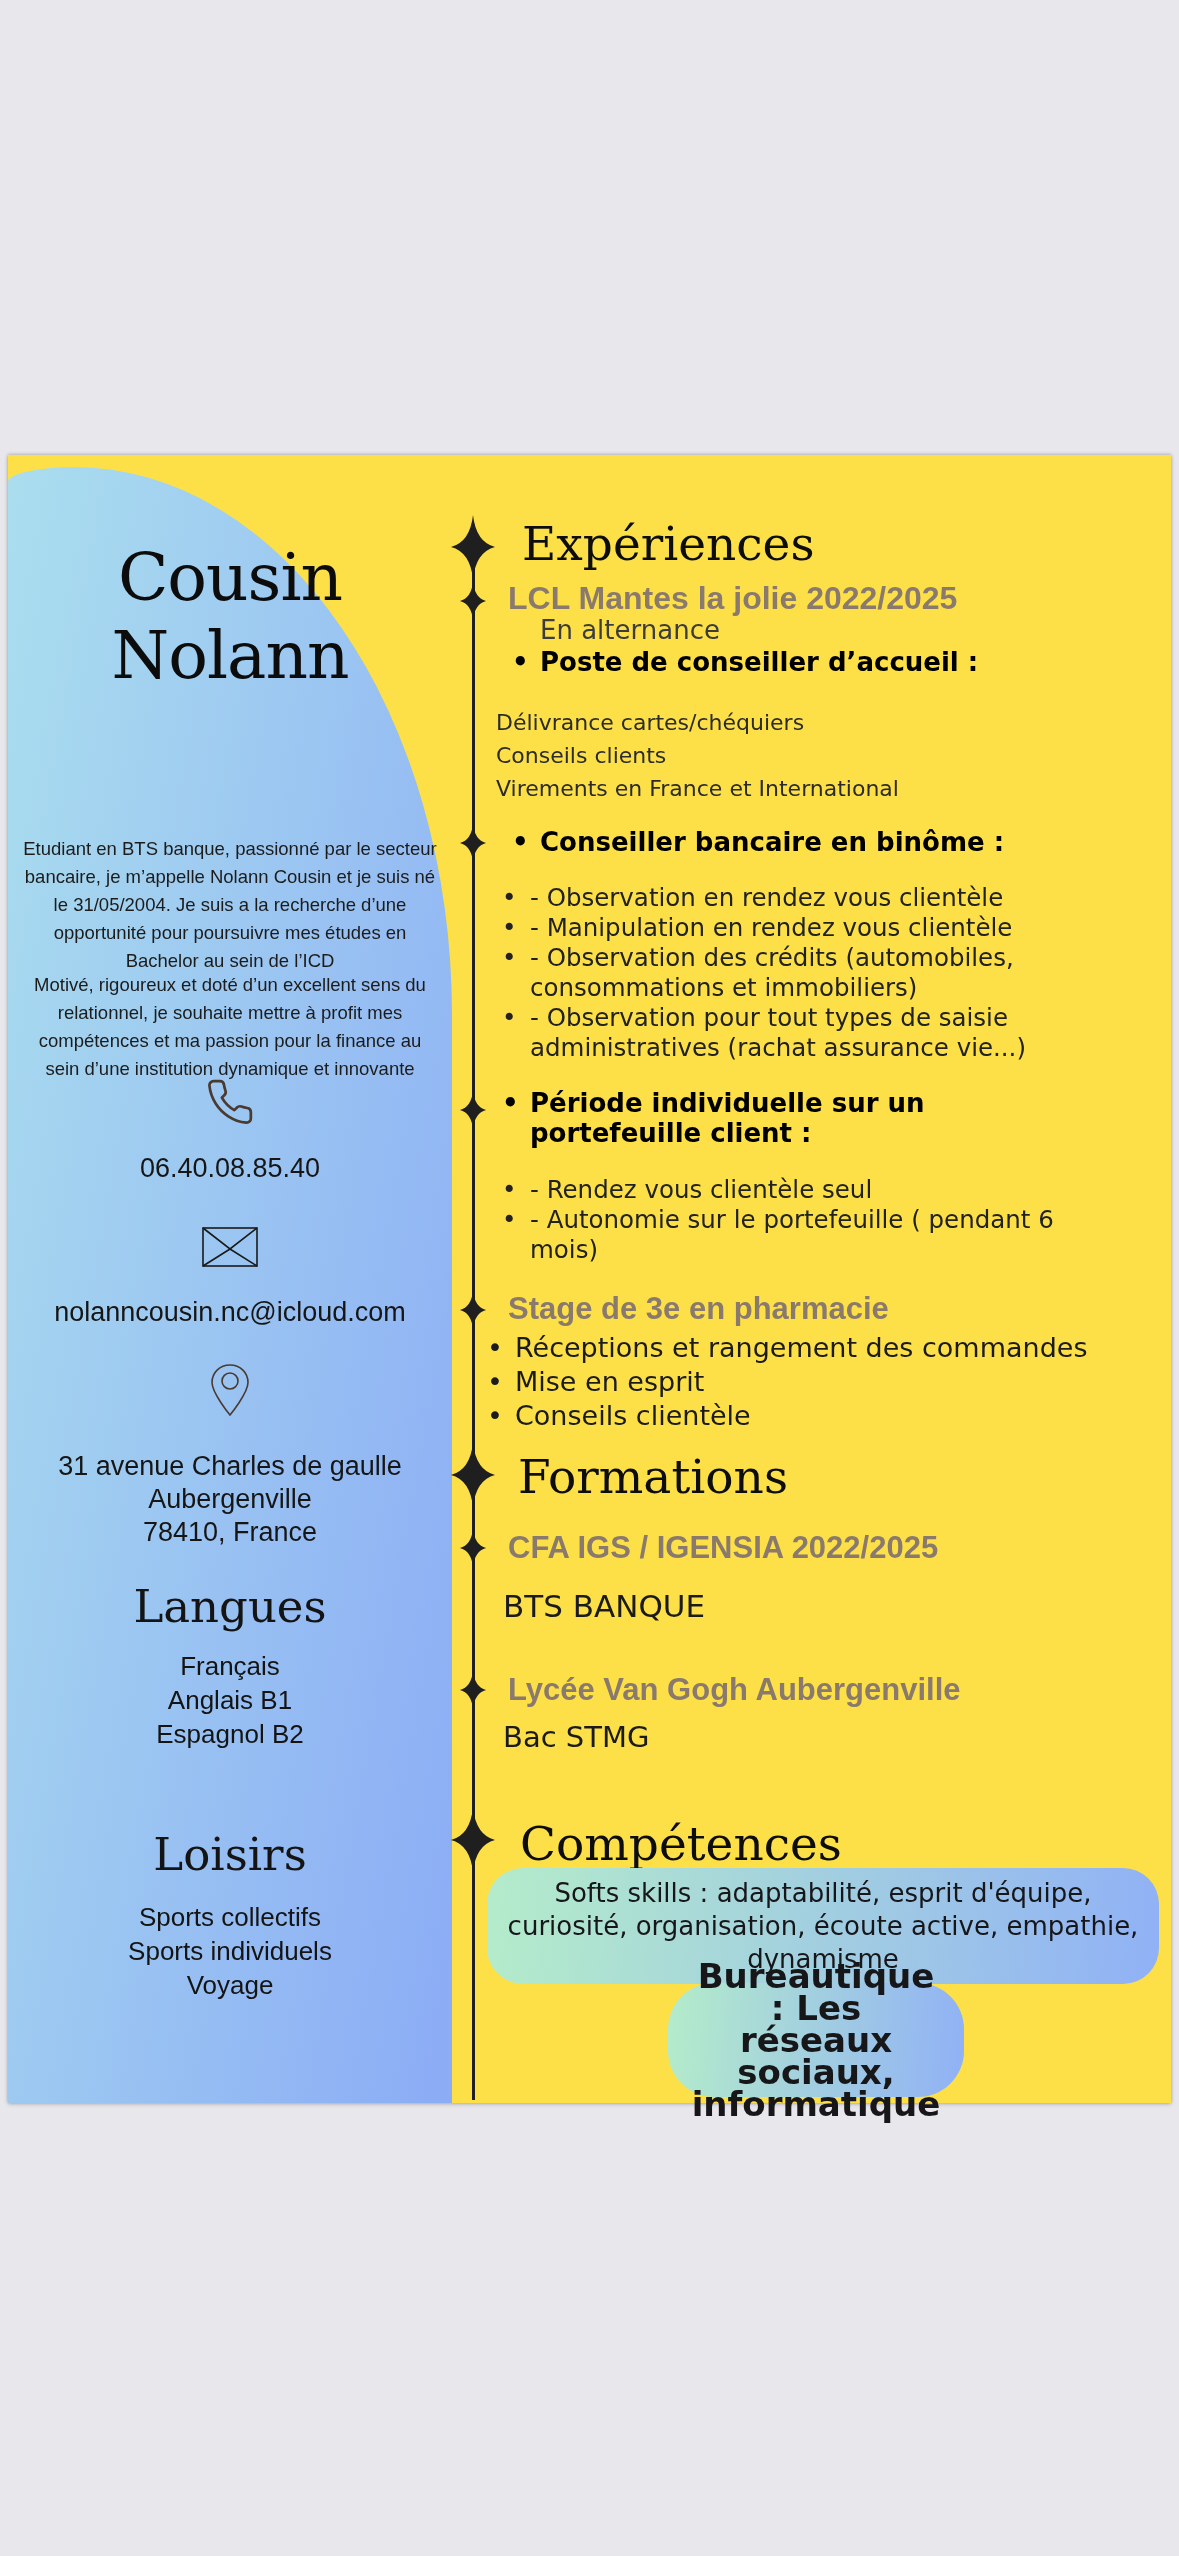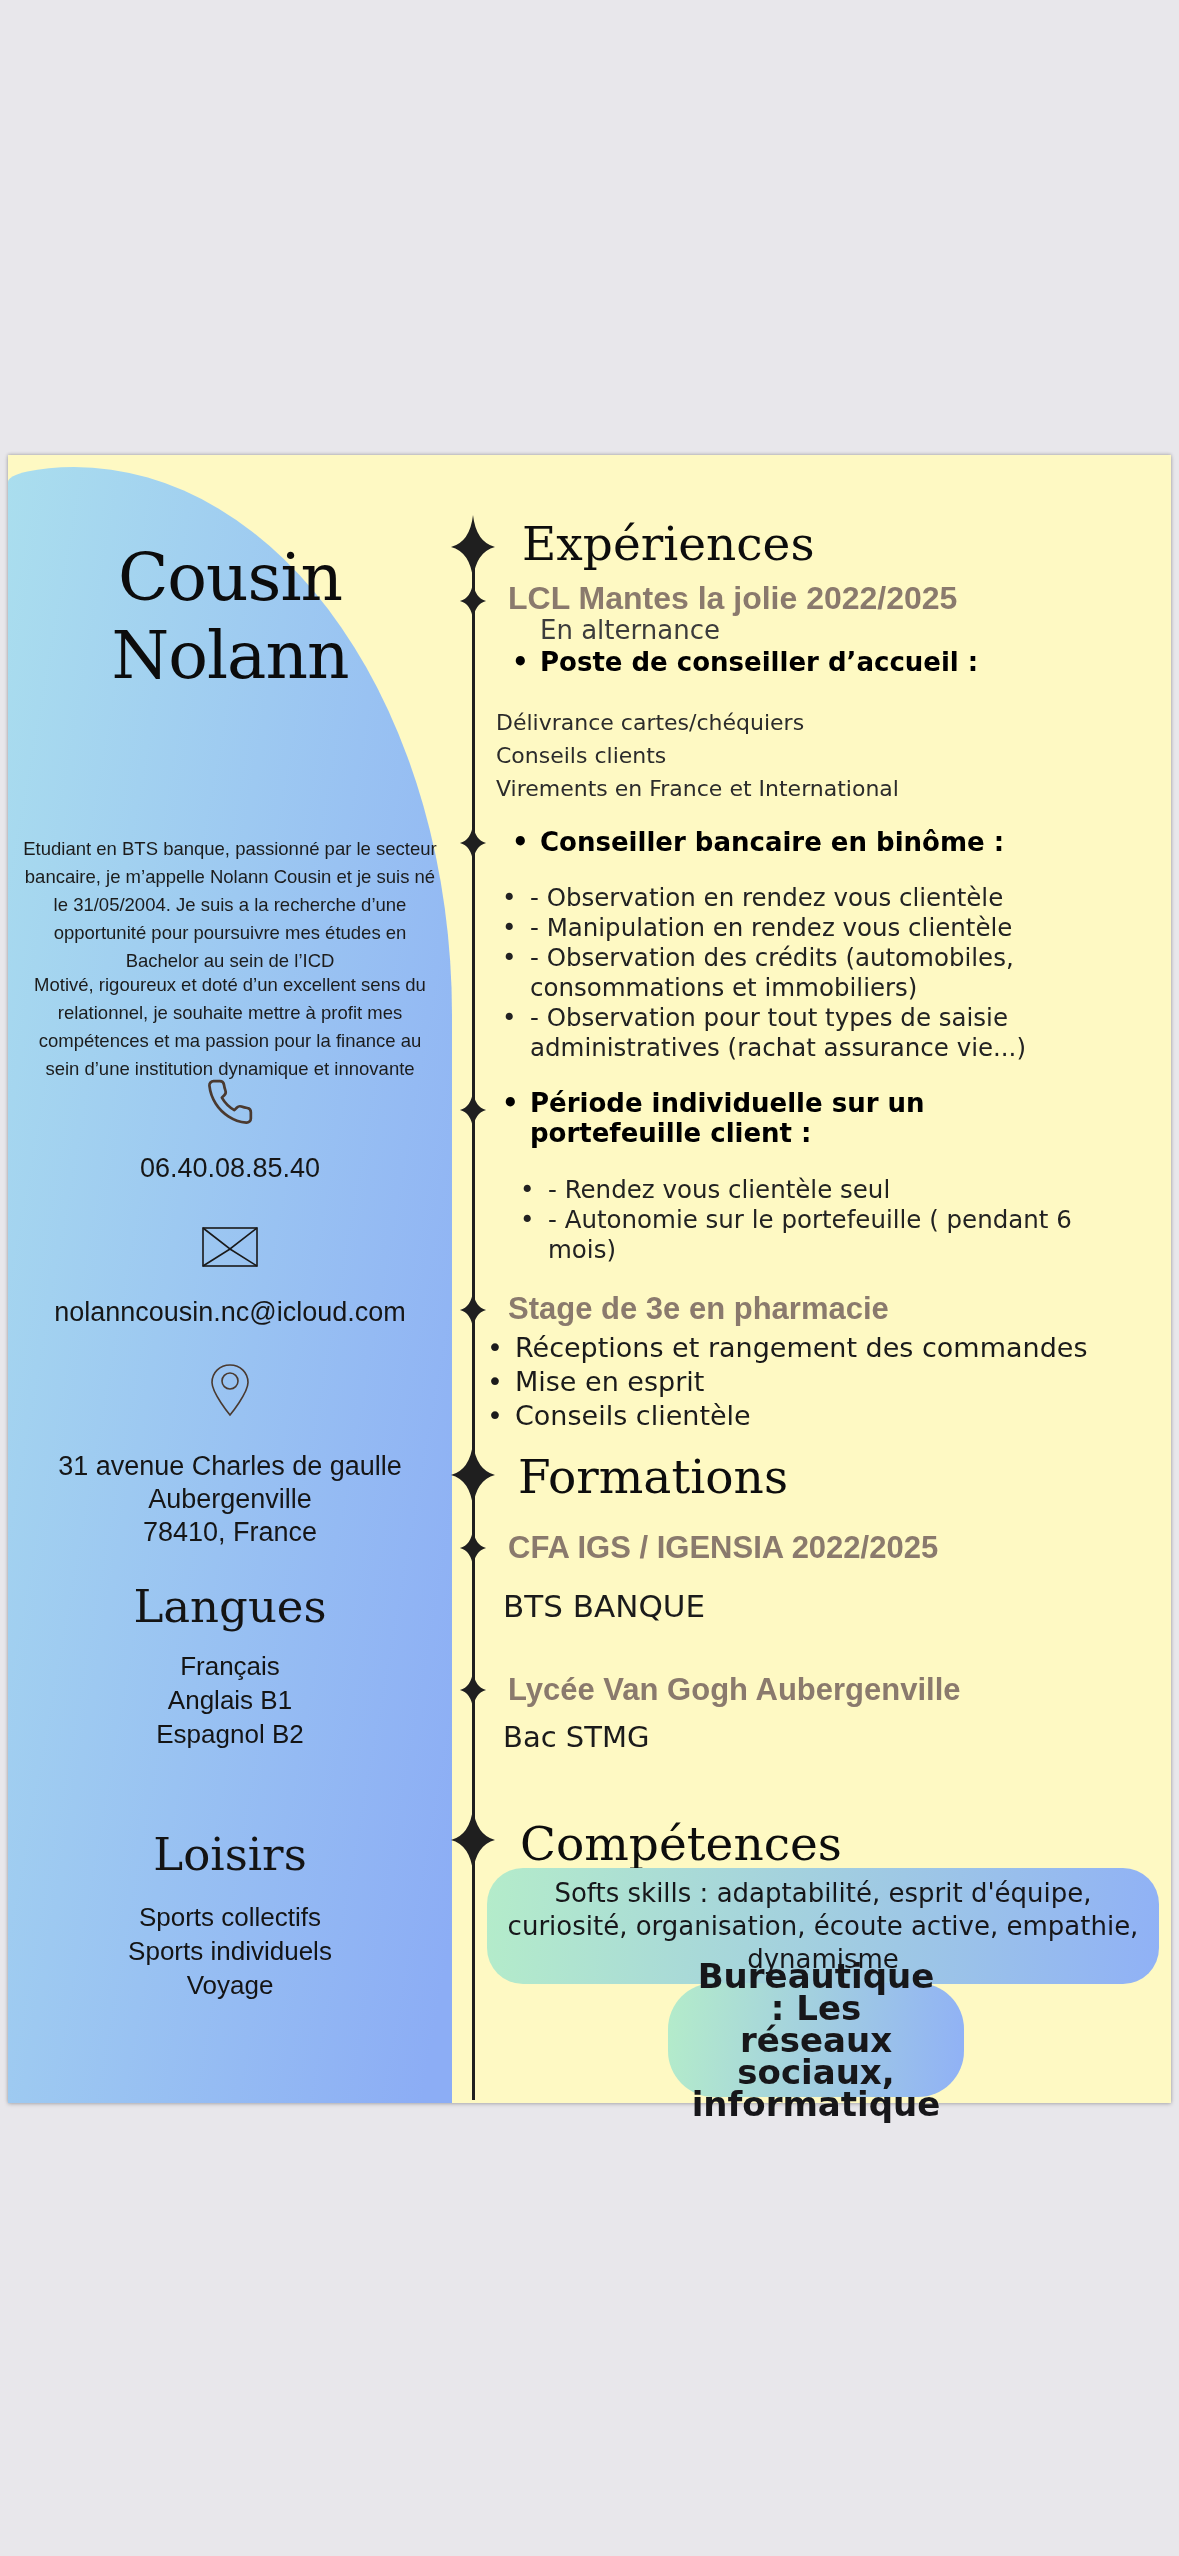--- a/index.html
+++ b/index.html
@@ -1,18 +1,18 @@
 <!DOCTYPE html>
 <html><head>
 <meta charset="utf-8">
 <style>
   html,body{margin:0;padding:0;}
   body{background:#e8e7eb;font-family:"Liberation Sans",sans-serif;}
   .canvas{position:relative;width:1179px;height:2556px;background:#e8e7eb;overflow:hidden;}
-  .page{position:absolute;left:8px;top:455px;width:1163px;height:1648px;background:#fef9c3;
+  .page{position:absolute;left:8px;top:455px;width:1163px;height:1648px;background:#fde047;
         box-shadow:0 1px 4px rgba(0,0,0,.25), 0 -1px 3px rgba(0,0,0,.15);}
   
   .sidebar{position:absolute;left:0;top:12px;width:444px;height:1636px;
            background:linear-gradient(100deg,#aadeee 0%,#8cadf5 96%);
            border-top-left-radius:70px 16px;border-top-right-radius:400px 580px;}
   .side-center{position:absolute;left:0;width:444px;text-align:center;}
   .name{top:84px;font-family:"DejaVu Serif",serif;font-size:66px;line-height:78px;color:#0c0c0c;letter-spacing:-1px;}
   .side-h{font-family:"DejaVu Serif",serif;font-size:45px;line-height:56px;color:#141414;}
   .profil-h{top:303px;}
   .side-p{font-size:18.5px;line-height:28px;color:#1c1c1c;left:12px;width:420px;}
@@ -47,21 +47,21 @@
   .d-bts{left:495px;top:1133px;font-size:31px;}
   .d-bac{left:495px;top:1265px;font-size:29px;}
   ul.blist{list-style:none;margin:0;padding:0;position:absolute;}
   ul.blist li{position:relative;padding-left:32px;font-family:"DejaVu Sans",sans-serif;}
   ul.blist li:before{content:"\2022";position:absolute;left:4px;}
   .u-poste{left:500px;top:191px;font-size:26px;font-weight:bold;line-height:33px;}
   .plain{left:488px;top:251px;font-size:22px;line-height:33px;color:#2b2b2b;font-family:"DejaVu Sans",sans-serif;}
   .u-binome-t{left:500px;top:371px;font-size:26px;font-weight:bold;line-height:32px;width:600px;}
   .u-binome{left:490px;top:428px;font-size:24.5px;line-height:30px;width:600px;color:#222;}
   .u-periode-t{left:490px;top:633px;font-size:26px;font-weight:bold;line-height:30px;width:560px;}
-  .u-periode{left:508px;top:720px;font-size:24.5px;line-height:30px;width:600px;color:#222;}
+  .u-periode{left:490px;top:720px;font-size:24.5px;line-height:30px;width:600px;color:#222;}
   .u-stage{left:475px;top:876px;font-size:27px;line-height:34px;width:660px;color:#1b1b1b;}
   .badge{position:absolute;background:linear-gradient(95deg,#b4ecca 0%,#90b1f6 100%);
          text-align:center;font-family:"DejaVu Sans",sans-serif;color:#17171a;
          display:flex;align-items:center;justify-content:center;}
   .badge1{left:479px;top:1413px;width:672px;height:116px;border-radius:36px;font-size:26px;line-height:33px;}
   .badge1 span{display:block;width:648px;}
   .badge2{left:660px;top:1528px;width:296px;height:114px;border-radius:46px;font-size:34px;line-height:32px;font-weight:bold;}
   .badge2 span{display:block;width:250px;}
 </style>
 </head>

